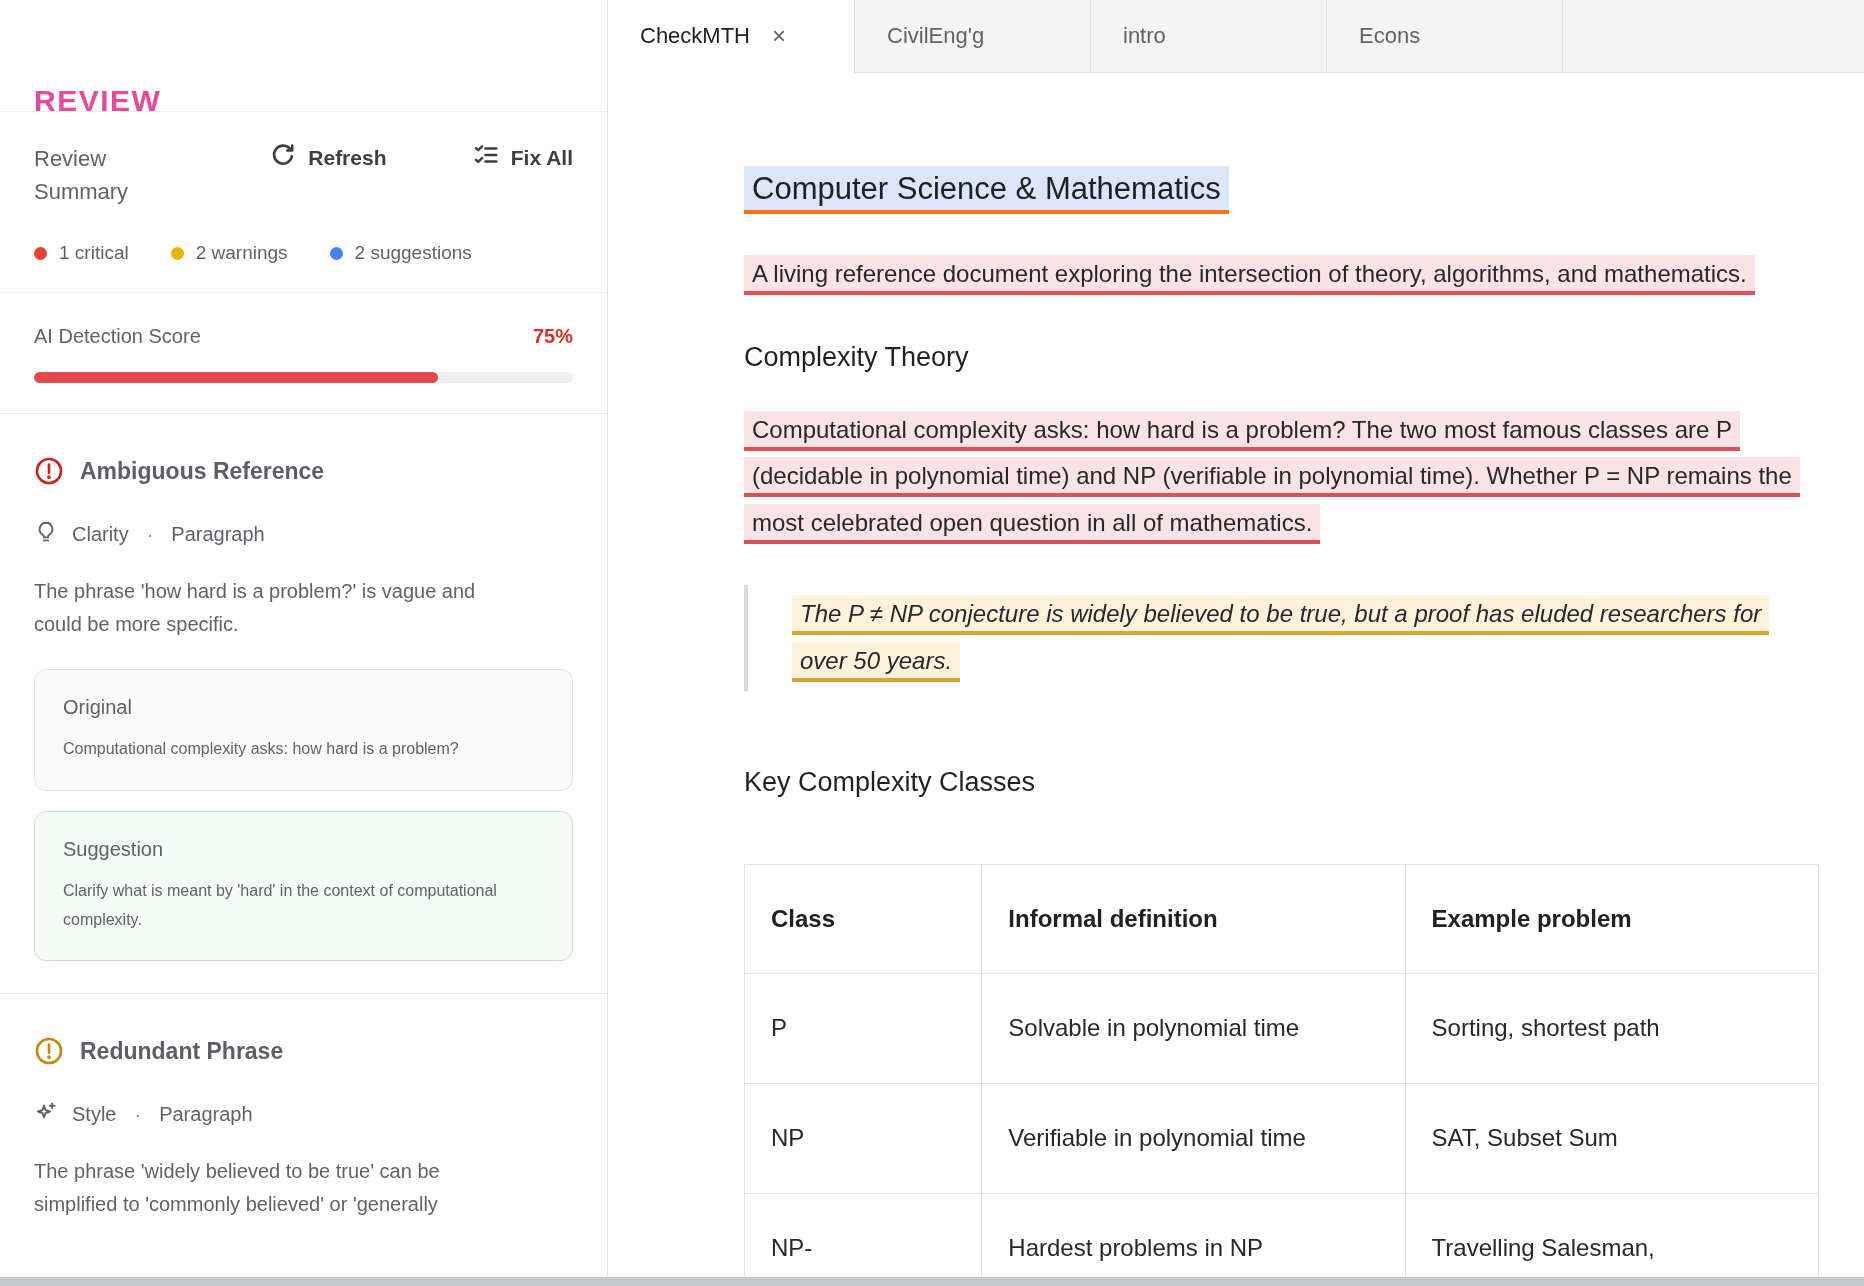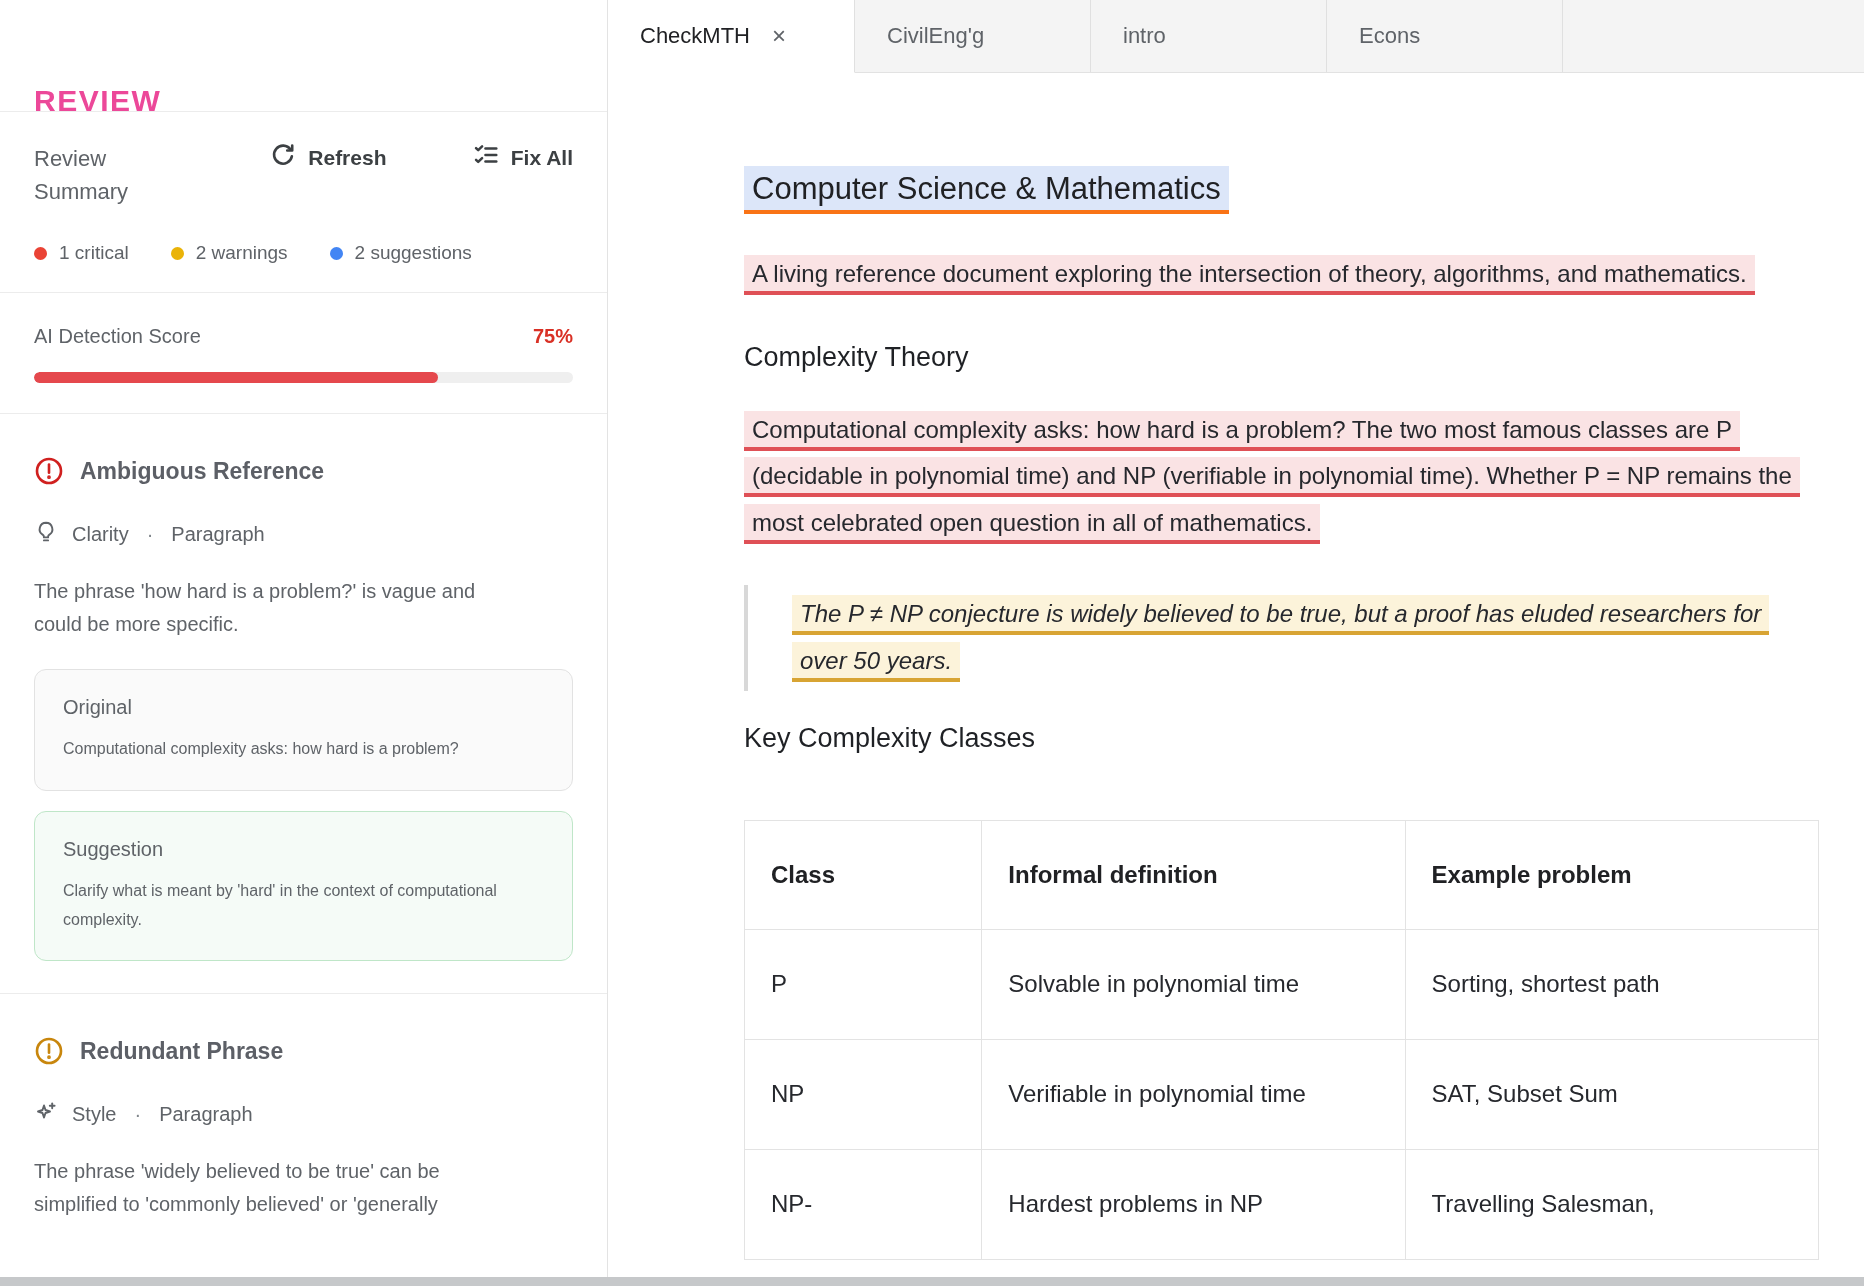--- a/index.html
+++ b/index.html
@@ -68,21 +68,21 @@
   .hl { padding:5px 8px 4px 8px; box-decoration-break:clone; -webkit-box-decoration-break:clone; }
   .hl-blue { background:#dce6f9; border-bottom:4px solid #f97316; }
   .hl-red  { background:#fae3e4; border-bottom:4px solid #df5056; }
   .hl-yellow { background:#fcf3da; border-bottom:4px solid #d8a433; font-style:italic; }
 
   .doc-h1 { font-size:31px; font-weight:500; color:#202124; line-height:1.8; }
   .doc-p { margin-top:34px; line-height:1.95; }
   .doc-h2 { margin-top:44px; font-size:27px; font-weight:500; color:#1f2125; }
   .doc-quote { margin-top:38px; border-left:4px solid #d8d8d8; padding:6px 0 6px 44px;
     line-height:1.95; width:1060px; }
-  .doc-h2b { margin-top:32px; }
+  .doc-h2b { margin-top:76px; }
 
   table.classes { border-collapse:collapse; margin-top:66px; table-layout:fixed; }
   .classes th, .classes td { border:1px solid #e3e3e3; text-align:left; vertical-align:top;
     padding:34px 26px; font-size:24px; line-height:1.7; }
   .classes th { font-weight:700; color:#202124; }
   .classes td { color:#26282d; }
   .col-class { width:241px; } .col-def { width:431px; } .col-ex { width:421px; }
 
   .bottom-bar { position:fixed; left:0; bottom:0; width:1864px; height:9px;
     background:#c6c8ca; z-index:60; }

